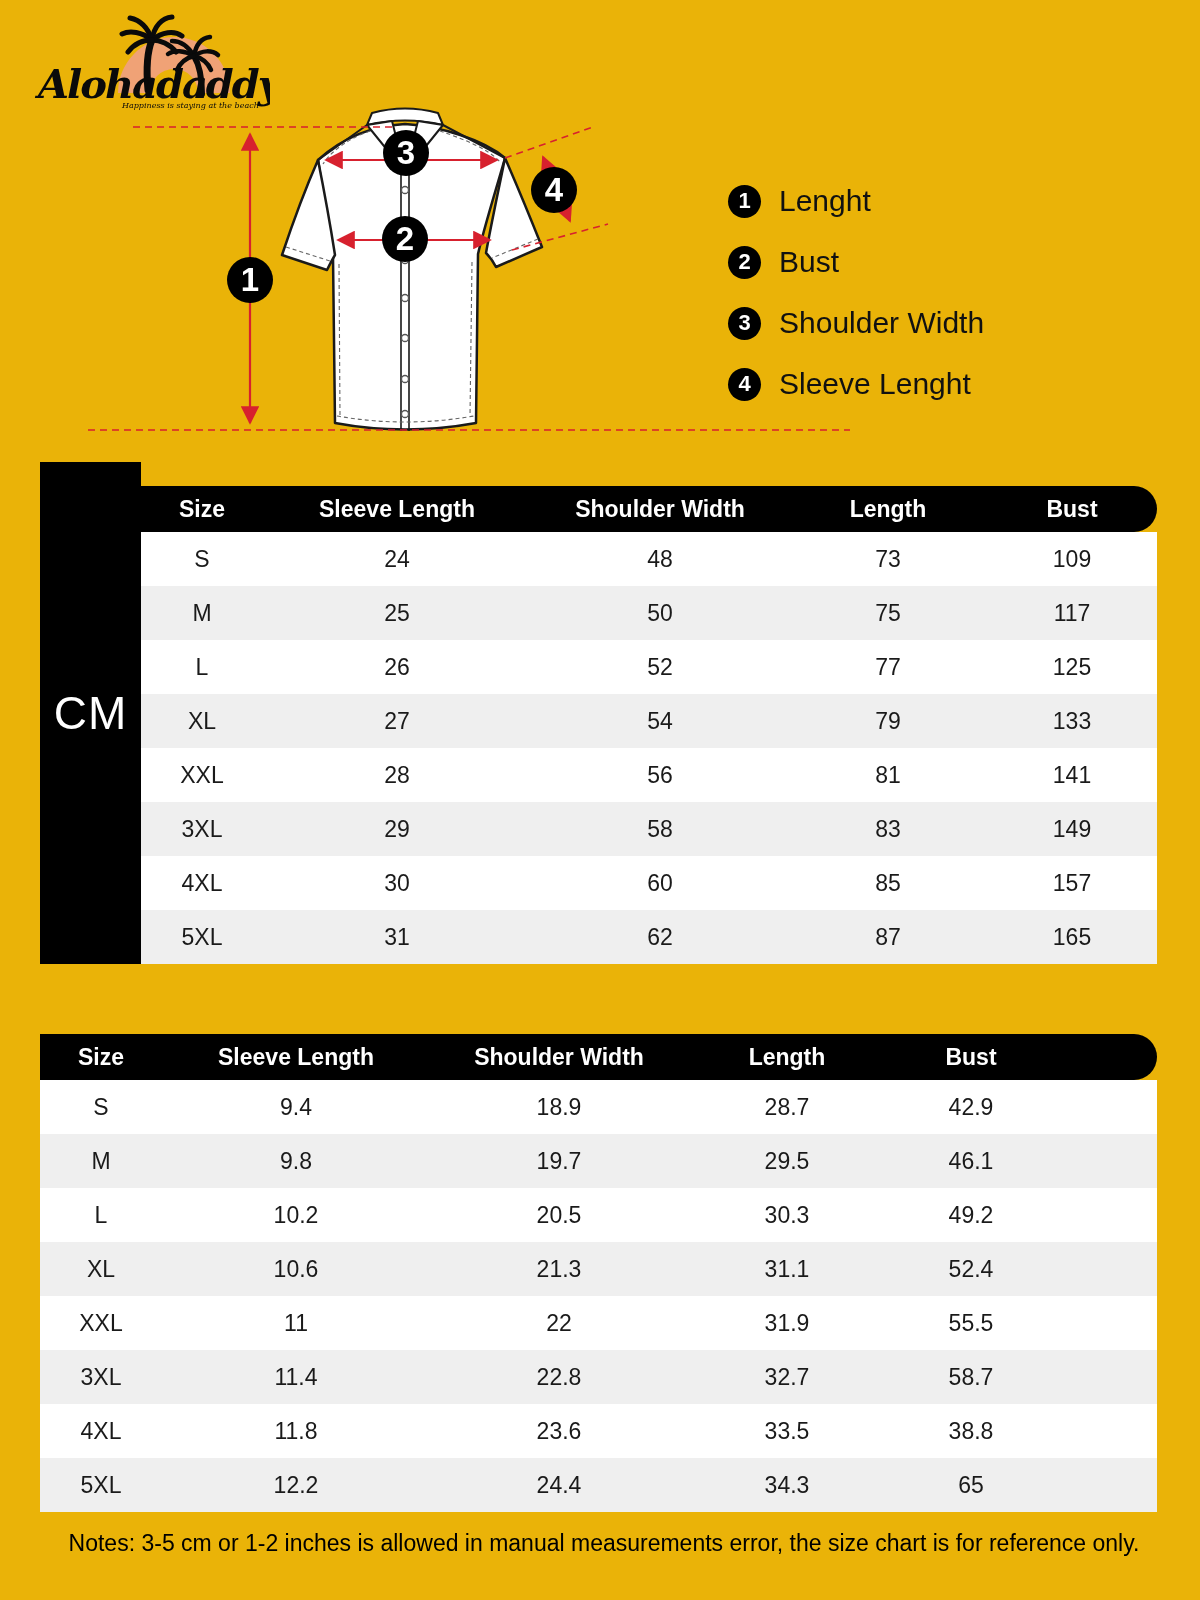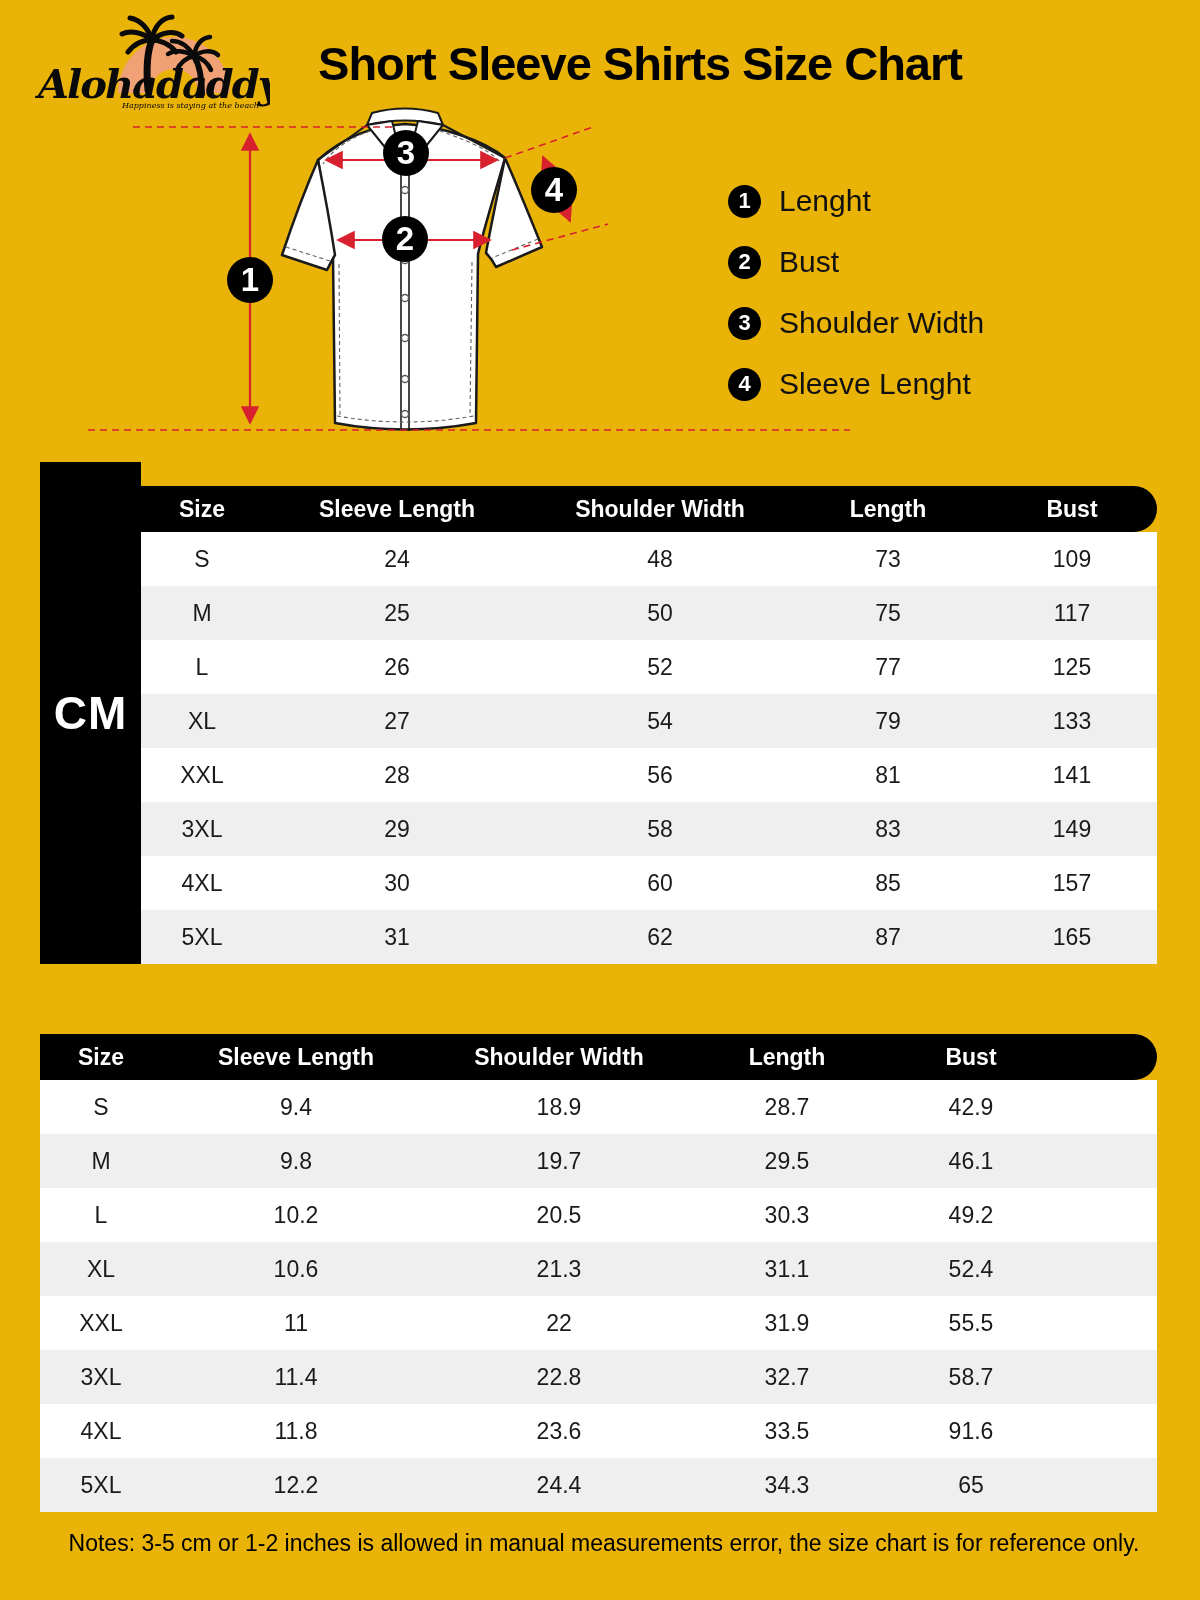--- a/index.html
+++ b/index.html
@@ -26,21 +26,21 @@
     font-size:22px; font-weight:bold; flex:0 0 auto;
   }
   .legend-label { margin-left:18px; font-size:30px; color:#111; }
 
   
   .size-table { position:absolute; left:40px; width:1117px; display:flex; }
   #cm-table   { top:462px; }
   #inch-table { top:1010px; }
   .unit-col {
     width:103px; background:#000; color:#fff; display:flex;
-    align-items:center; justify-content:center; font-weight:bold;
+    align-items:center; justify-content:center; font-weight:normal;
   }
   #cm-table .unit-col   { font-size:46px; letter-spacing:1px; }
   #inch-table .unit-col { font-size:36px; letter-spacing:0.5px; }
   .t-main { flex:1; }
   .t-head {
     height:46px; background:#000; border-radius:0 23px 23px 0;
     display:grid; grid-template-columns:122px 268px 258px 198px 170px;
     align-items:center; color:#fff; font-weight:bold; font-size:23px; text-align:center;margin-top:24px;
   }
   .t-row {
@@ -81,21 +81,20 @@
       <path d="M164,46 C166,34 172,28 180,27" stroke-width="4.5"></path>
       <path d="M164,46 C172,40 182,40 188,45" stroke-width="4.5"></path>
       <path d="M164,46 C172,48 178,53 181,60" stroke-width="4.5"></path>
       <path d="M164,46 C156,48 150,53 147,60" stroke-width="4.5"></path>
     </g>
 
     <text x="8" y="88" font-family="DejaVu Serif, serif" font-style="italic" font-weight="bold" font-size="40" fill="#0a0a0a" letter-spacing="-2">Alohadaddy</text>
     <text x="92" y="98" font-family="DejaVu Serif, serif" font-style="italic" font-size="8" fill="#0a0a0a">Happiness is staying at the beach</text>
   </svg>
 
-  <div class="page-title">Short Sleeve Shirts Size Chart</div>
 
   <svg class="diagram-svg" width="900" height="352" viewBox="0 0 900 352">
     <defs>
       <marker id="ah" viewBox="0 0 10 10" refX="9" refY="5" markerWidth="8.5" markerHeight="8.5" orient="auto-start-reverse">
         <path d="M0,0 L10,5 L0,10 z" fill="#d7212e"></path>
       </marker>
     </defs>
 
     <g>
 
@@ -308,21 +307,21 @@
         <span>11.4</span>
         <span>22.8</span>
         <span>32.7</span>
         <span>58.7</span>
       </div>
       <div class="t-row">
         <span>4XL</span>
         <span>11.8</span>
         <span>23.6</span>
         <span>33.5</span>
-        <span>91.6</span>
+        <span>38.8</span>
       </div>
       <div class="t-row alt">
         <span>5XL</span>
         <span>12.2</span>
         <span>24.4</span>
         <span>34.3</span>
         <span>65</span>
       </div>
     </div>
   </div>

